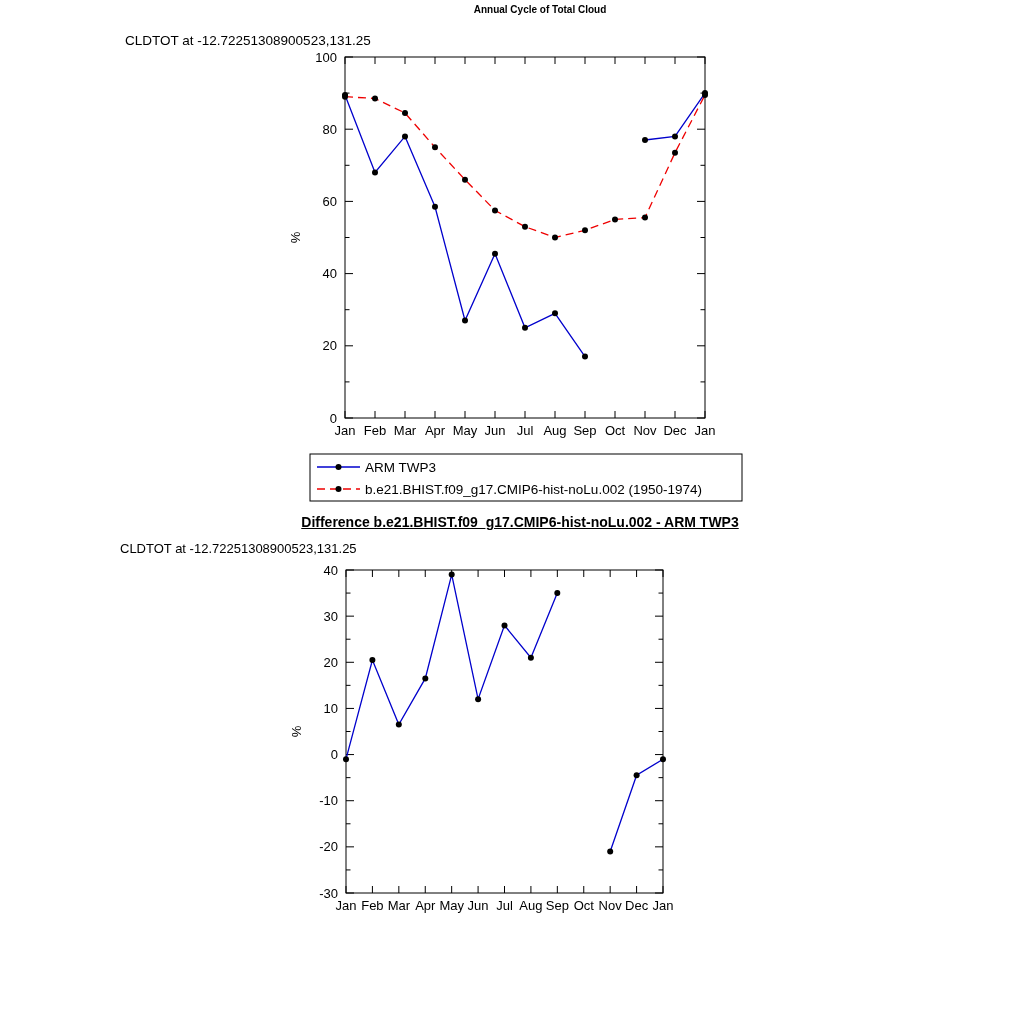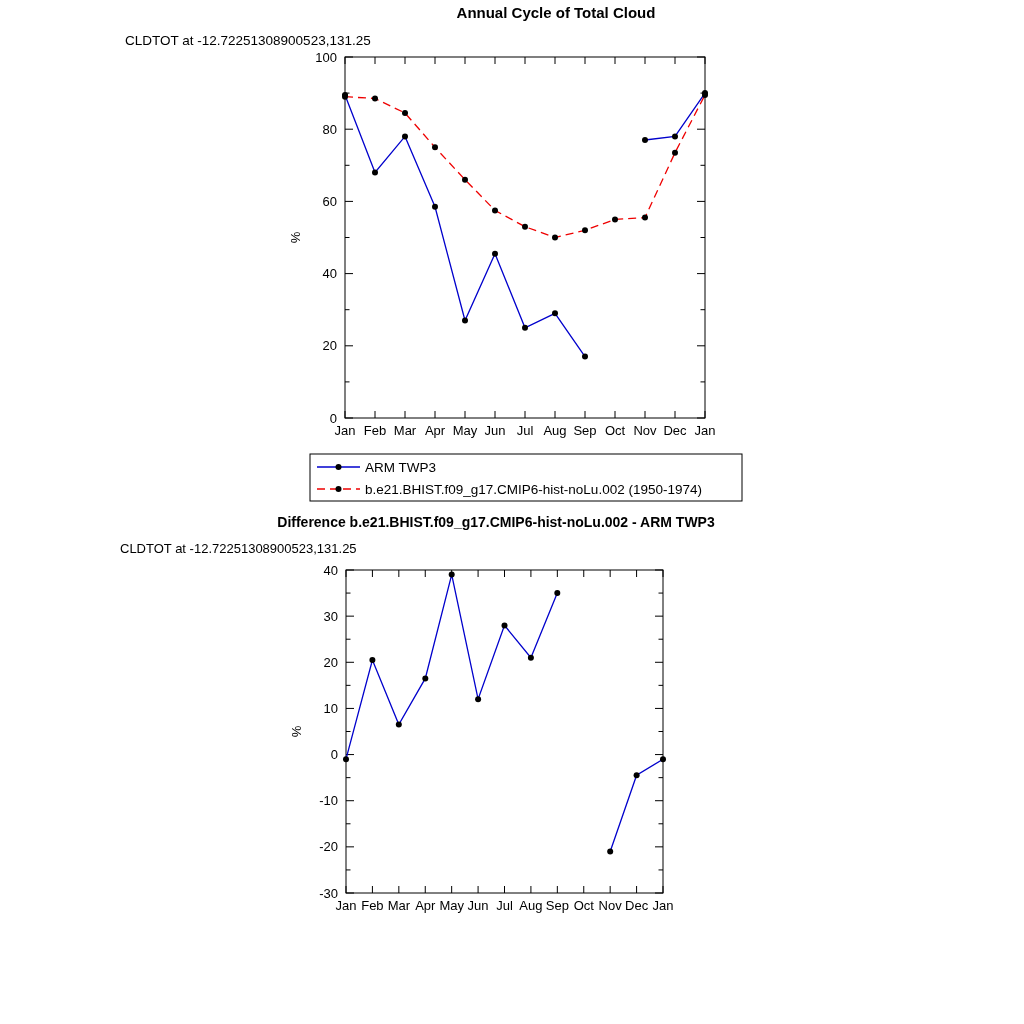--- a/index.html
+++ b/index.html
@@ -1,22 +1,22 @@
 <!DOCTYPE html>
 <html><head>
 <meta charset="utf-8">
 <style>
   html,body{margin:0;padding:0;background:#ffffff;}
   .page{position:relative;width:1024px;height:1024px;background:#ffffff;
         font-family:"Liberation Sans", sans-serif;color:#000;overflow:hidden;}
   .title{position:absolute;text-align:center;font-weight:bold;white-space:nowrap;}
   .subtitle{position:absolute;text-align:left;font-weight:normal;white-space:nowrap;}
-  #t1{left:156px;width:800px;top:4px;font-size:15px;}
+  #t1{left:140px;width:800px;top:4px;font-size:10px;}
   #s1{left:125px;width:800px;top:33px;font-size:13.5px;}
-  #t2{left:96px;width:800px;top:514px;font-size:14px;}
+  #t2{left:120px;width:800px;top:514px;font-size:14px;text-decoration:underline;}
   #s2{left:120px;width:800px;top:541px;font-size:13px;}
   svg.charts{position:absolute;left:0;top:0;width:1024px;height:1024px;}
   svg text{font-family:"Liberation Sans", sans-serif;fill:#000;}
 </style>
 </head>
 <body>
 
 <div class="page">
   <div id="t1" class="title">Annual Cycle of Total Cloud</div>
   <div id="s1" class="subtitle">CLDTOT at -12.72251308900523,131.25</div>

